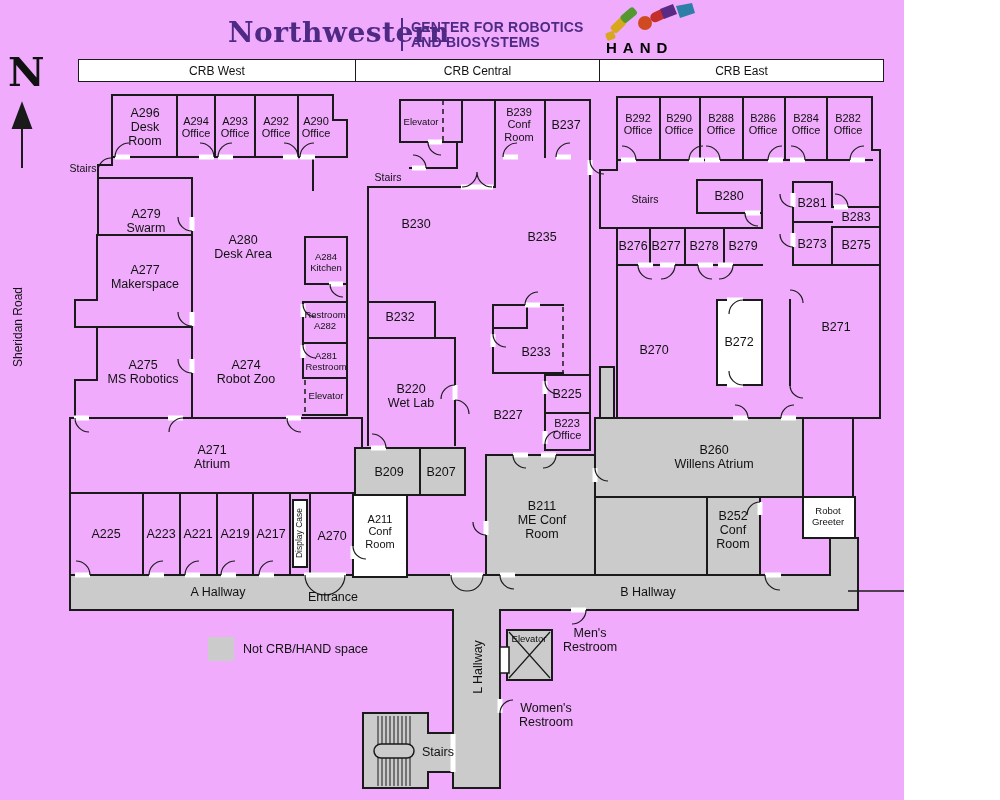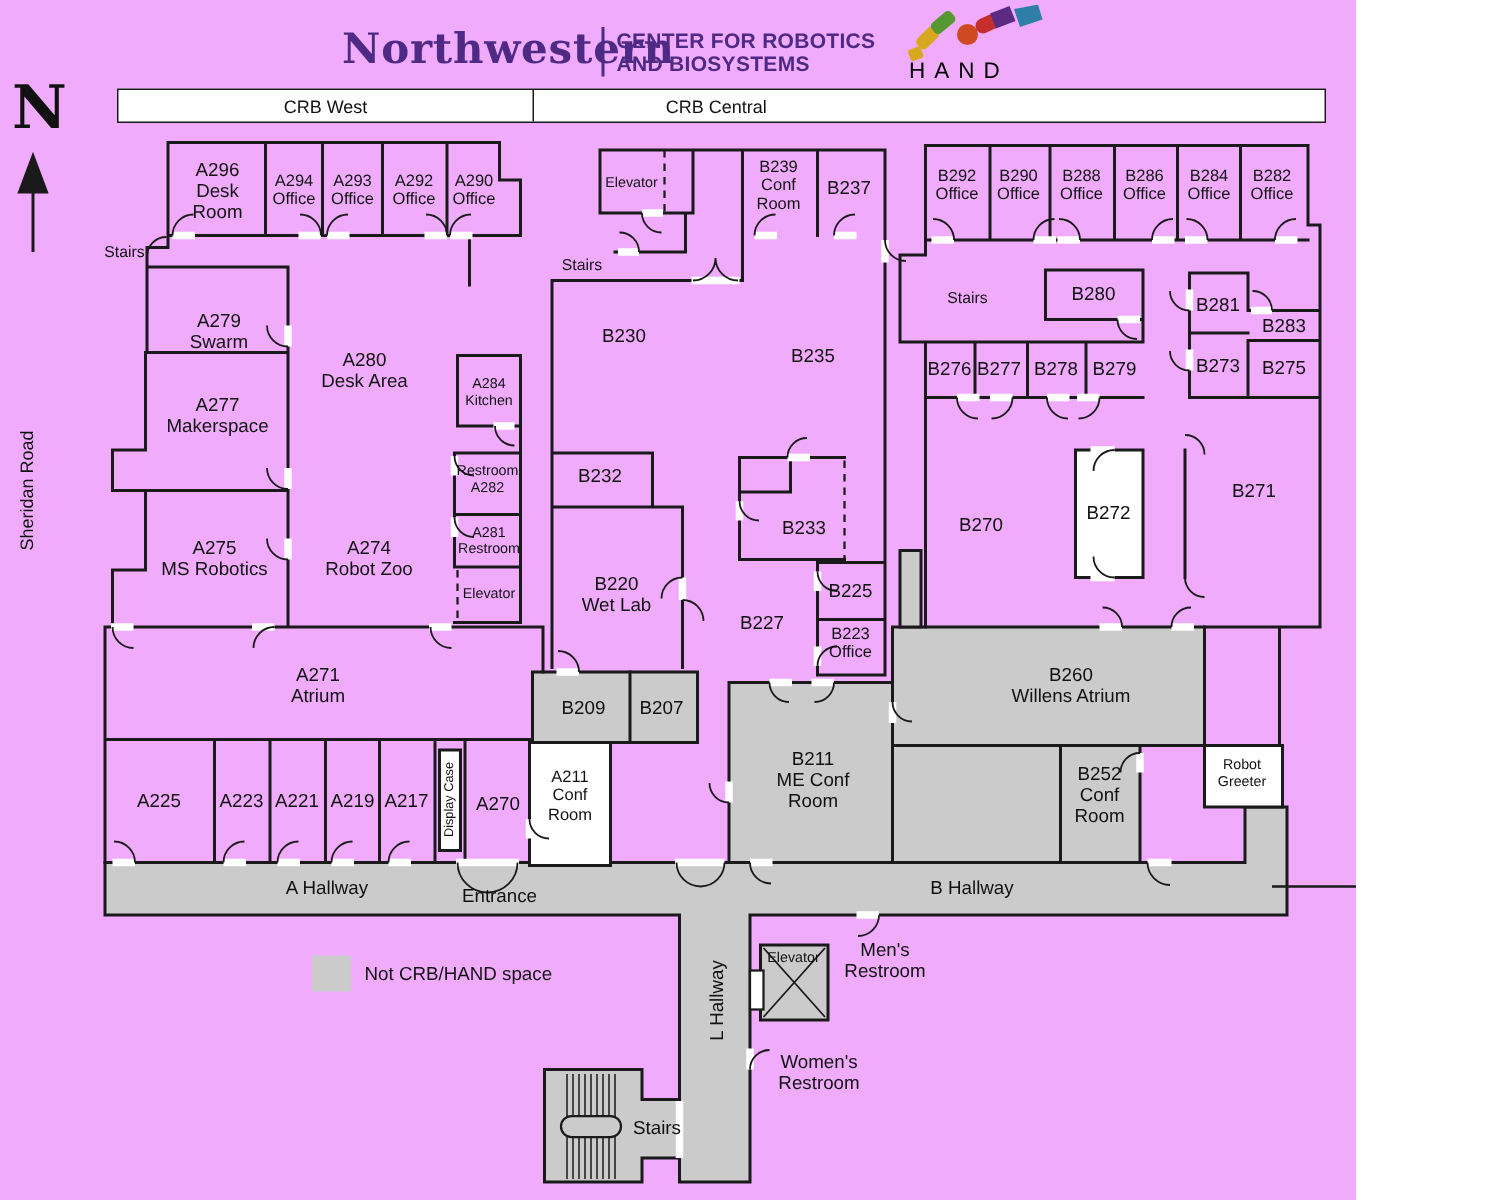--- a/index.html
+++ b/index.html
@@ -19,21 +19,21 @@
   .bar>div{display:flex;align-items:center;justify-content:center;font-weight:normal;font-size:12px}
   .bar .c1{flex:0 0 276px}
   .bar .c2{flex:0 0 243px;border-left:1.6px solid #1a1a1a}
   .bar .c3{flex:1 1 auto;border-left:1.6px solid #1a1a1a}
   .nw{position:absolute;left:228px;top:16px;font-family:"DejaVu Serif","Liberation Serif",serif;
       font-size:28px;font-weight:600;color:#4E2A84;letter-spacing:.5px}
   .vline{position:absolute;left:401px;top:18px;width:2px;height:33px;background:#4E2A84}
   .ctr{position:absolute;left:411px;top:20px;color:#4E2A84;font-size:14px;line-height:15px;
        font-weight:600;letter-spacing:.2px}
   .ctr b{font-weight:800}
-  .handtxt{position:absolute;left:606px;top:39px;font-size:15px;font-weight:400;
+  .handtxt{position:absolute;left:606px;top:39px;font-size:15px;font-weight:700;
            letter-spacing:6px;color:#000}
   .bigN{position:absolute;left:8px;top:52px;font-family:"DejaVu Serif","Liberation Serif",serif;
         font-size:40px;font-weight:700;line-height:1}
   .legend-label{position:absolute;left:243px;top:649px;transform:translateY(-50%);font-size:12.5px}
 </style>
 </head>
 <body>
 
 <div id="stage">
 
@@ -171,20 +171,21 @@
     <circle cx="47" cy="20" r="7" fill="#D04A21"></circle>
     <rect x="52" y="8" width="17" height="10" rx="5" transform="rotate(-25 60 13)" fill="#C42F2C"></rect>
     <polygon points="62,6 75,1 79,11 66,16" fill="#5B2B84"></polygon>
     <polygon points="78,3 94,0 97,10 82,15" fill="#2E7FA8"></polygon>
   </svg>
   <div class="handtxt">HAND</div>
 
   <div class="bar">
     <div class="c1">CRB West</div>
     <div class="c2">CRB Central</div>
+    <div class="c3">CRB East</div>
   </div>
 
   <div class="bigN">N</div>
   <div class="lbl vert" style="left:19px;top:327px;font-size:12px">Sheridan Road</div>
 
   <div class="lbl s10" style="left:83px;top:169px">Stairs</div>
   <div class="lbl" style="left:145px;top:127px">A296
 Desk
 Room</div>
   <div class="lbl md" style="left:196px;top:127px">A294

